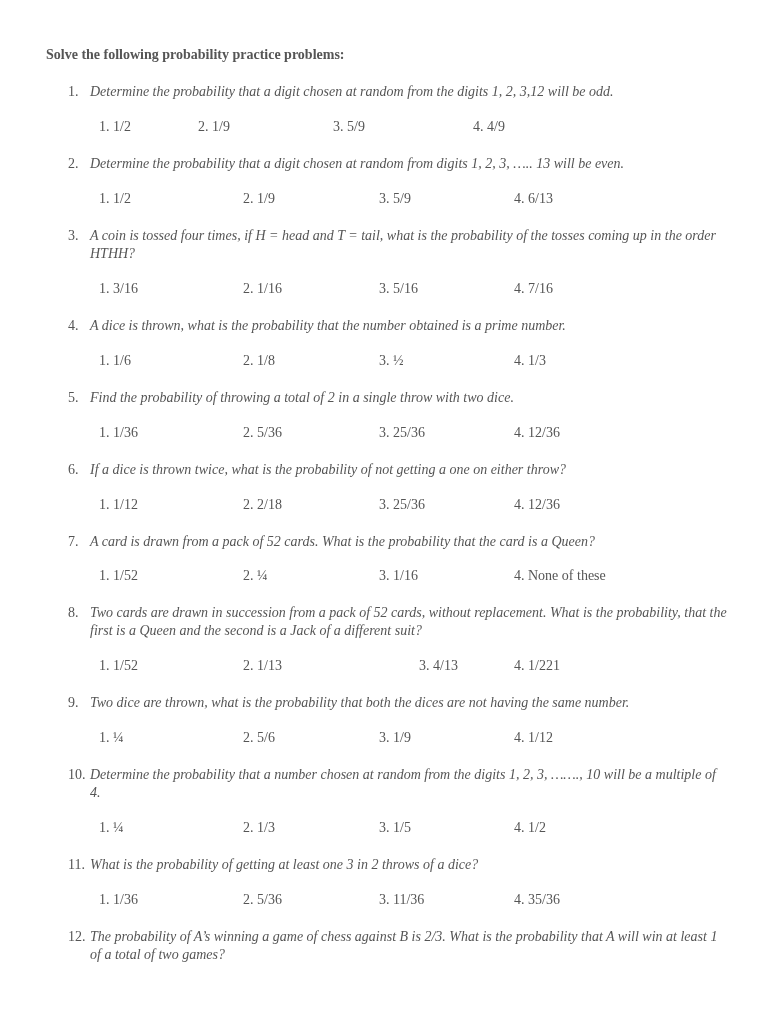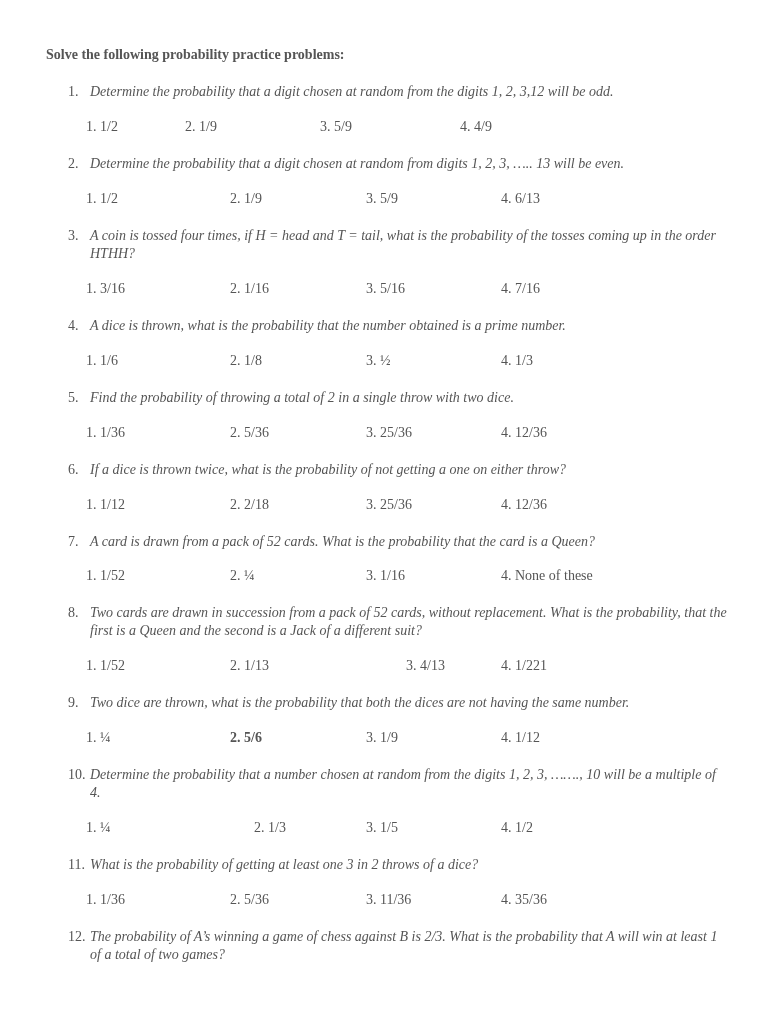--- a/index.html
+++ b/index.html
@@ -12,21 +12,21 @@
   .page-title {
     position: absolute; left: 46px; top: 47px;
     font-weight: bold; font-size: 14px; color: #555555;
   }
   .q {
     position: absolute; left: 68px; width: 660px;
     line-height: 18px;
   }
   .q .num { position: absolute; left: 0; top: 0; }
   .q .txt { display: block; margin-left: 22px; font-style: italic; }
-  .opts { position: absolute; height: 18px; width: 700px; left: 4px; padding-left: 47px; }
+  .opts { position: absolute; height: 18px; width: 700px; left: 17px; padding-left: 47px; }
   .opt { position: absolute; top: 0; white-space: nowrap; }
 </style>
 </head>
 <body>
 
 <div class="page-title">Solve the following probability practice problems:</div>
 
 <div class="q" style="top:83px;">
   <span class="num">1.</span>
   <span class="txt">Determine the probability that a digit chosen at random from the digits 1, 2, 3,12 will be odd.</span>
@@ -114,32 +114,32 @@
   <span class="opt" style="left:362px;margin-left:40px;">3. 4/13</span>
   <span class="opt" style="left:497px;">4. 1/221</span>
 </div>
 
 <div class="q" style="top:694px;">
   <span class="num">9.</span>
   <span class="txt">Two dice are thrown, what is the probability that both the dices are not having the same number.</span>
 </div>
 <div class="opts" style="top:730px;">
   <span class="opt" style="left:82px;">1. ¼</span>
-  <span class="opt" style="left:226px;font-weight:bold;">2. 5/6</span>
+  <span class="opt" style="left:226px;">2. 5/6</span>
   <span class="opt" style="left:362px;">3. 1/9</span>
   <span class="opt" style="left:497px;">4. 1/12</span>
 </div>
 
 <div class="q" style="top:766px;">
   <span class="num">10.</span>
   <span class="txt">Determine the probability that a number chosen at random from the digits 1, 2, 3, ……., 10 will be a multiple of 4.</span>
 </div>
 <div class="opts" style="top:820px;">
   <span class="opt" style="left:82px;">1. ¼</span>
-  <span class="opt" style="left:226px;margin-left:24px;">2. 1/3</span>
+  <span class="opt" style="left:226px;">2. 1/3</span>
   <span class="opt" style="left:362px;">3. 1/5</span>
   <span class="opt" style="left:497px;">4. 1/2</span>
 </div>
 
 <div class="q" style="top:856px;">
   <span class="num">11.</span>
   <span class="txt">What is the probability of getting at least one 3 in 2 throws of a dice?</span>
 </div>
 <div class="opts" style="top:892px;">
   <span class="opt" style="left:82px;">1. 1/36</span>

